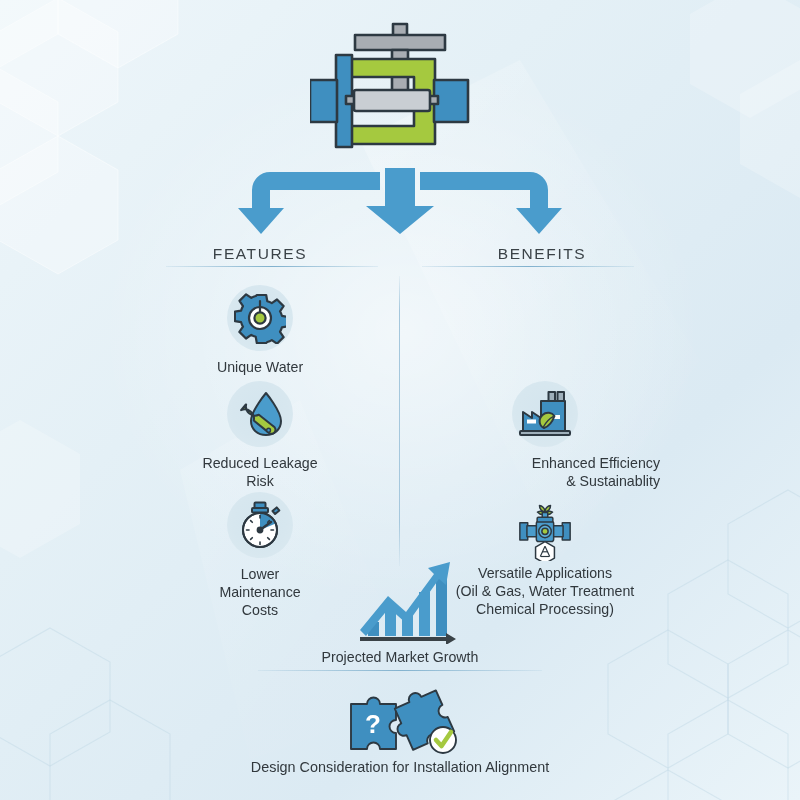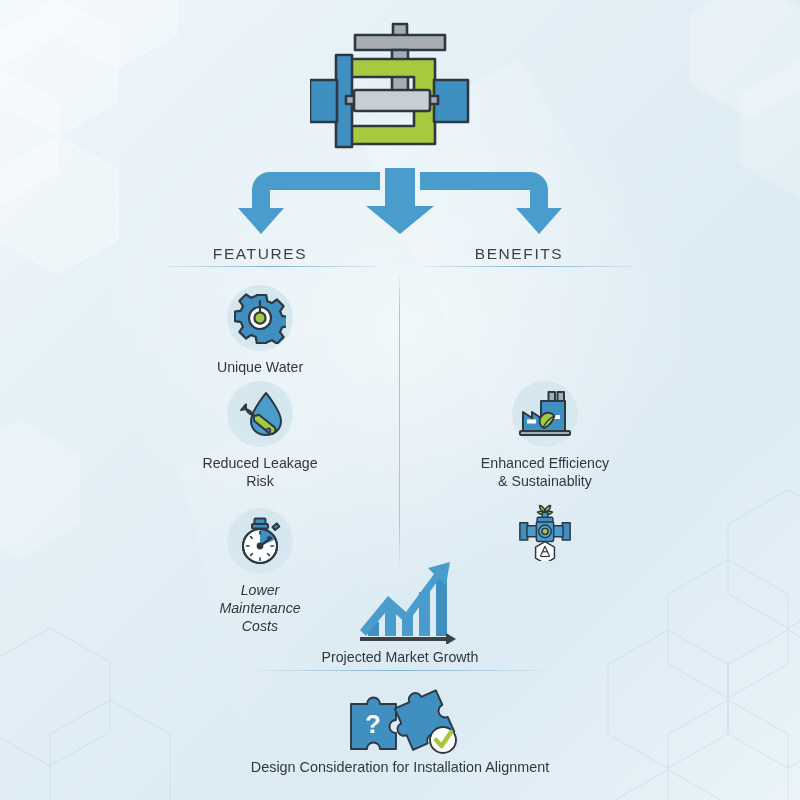--- a/index.html
+++ b/index.html
@@ -136,21 +136,21 @@
 
       <path d="M150 4 H40 a18 18 0 0 0 -18 18 V40 H8 L31 66 L54 40 H40 V22 H150 Z"></path>
 
       <path d="M190 4 H300 a18 18 0 0 1 18 18 V40 H332 L309 66 L286 40 H300 V22 H190 Z"></path>
     </g>
   </svg>
 
   <div class="colhead" style="left:130px;top:245px;">FEATURES</div>
   <div class="colrule" style="left:166px;top:266px;width:212px;"></div>
 
-  <div class="colhead" style="left:389px;top:245px;">BENEFITS</div>
+  <div class="colhead" style="left:412px;top:245px;">BENEFITS</div>
   <div class="colrule" style="left:422px;top:266px;width:212px;"></div>
 
   <div class="vdivider"></div>
 
   <div class="item" style="left:145px;top:285px;">
     <div class="ico-wrap">
       <svg width="52" height="52" viewBox="0 0 52 52">
         <g stroke="#2d3942" stroke-width="2.2" stroke-linejoin="round">
           <path fill="#3f8fc0" d="M21.3 2 h9.4 l1.1 6.2 a18 18 0 0 1 4.5 1.9 l5.2-3.6 l6.6 6.6 l-3.6 5.2 a18 18 0 0 1 1.9 4.5 l6.2 1.1 v9.4 l-6.2 1.1 a18 18 0 0 1 -1.9 4.5 l3.6 5.2 l-6.6 6.6 l-5.2-3.6 a18 18 0 0 1 -4.5 1.9 L30.7 50 h-9.4 l-1.1-6.2 a18 18 0 0 1 -4.5-1.9 l-5.2 3.6 l-6.6-6.6 l3.6-5.2 a18 18 0 0 1 -1.9-4.5 L-0.6 28.1 v-9.4 l6.2-1.1 a18 18 0 0 1 1.9-4.5 L4 7.9 l6.6-6.6 l5.2 3.6 a18 18 0 0 1 4.5-1.9 Z" transform="translate(1.5,1)"></path>
           <circle cx="26" cy="26" r="11" fill="#ffffff"></circle>
@@ -169,21 +169,21 @@
           <path fill="#4a9ccc" d="M31 4 C31 4 46 22 46 32 C46 40.5 39.3 46 31 46 C22.7 46 16 40.5 16 32 C16 22 31 4 31 4 Z"></path>
           <path fill="#a5c93f" stroke-linecap="round" d="M13.5 16.5 a9.2 9.2 0 0 0 11.6 11.6 L38 40.7 a4.1 4.1 0 1 1 -5.6 5.6 L19.4 33.3 A9.2 9.2 0 0 0 7.9 21.6 l5.1-5.1 Z" transform="translate(-1,-2) rotate(-6 22 30)"></path>
           <circle cx="33.6" cy="41.2" r="1.9" fill="#3f8fc0" stroke-width="1.4"></circle>
         </g>
       </svg>
     </div>
     <div class="item-label" style="white-space:pre-line;">Reduced Leakage
 Risk</div>
   </div>
 
-  <div class="item" style="left:145px;top:508px;font-style:italic;">
+  <div class="item" style="left:145px;top:492px;">
     <div class="ico-wrap">
       <svg width="50" height="50" viewBox="0 0 50 50">
         <g stroke="#2d3942" stroke-width="2" stroke-linejoin="round">
           <rect x="19.5" y="2.5" width="11" height="5.5" rx="1" fill="#3f8fc0"></rect>
           <rect x="17" y="8" width="16" height="4.5" rx="1" fill="#3f8fc0"></rect>
           <path d="M37.5 11 l4.2-3.6 l2.6 3 l-4.2 3.6 Z" fill="#3f8fc0"></path>
           <circle cx="25" cy="30" r="17" fill="#ffffff"></circle>
           <path fill="#3f8fc0" stroke="none" d="M25 30 L25 13 A17 17 0 0 1 40.7 23.5 Z"></path>
           <circle cx="25" cy="30" r="17" fill="none"></circle>
           <g stroke-width="1.6" stroke-linecap="round">
@@ -200,21 +200,21 @@
           <circle cx="25" cy="30" r="2.4" fill="#2d3942"></circle>
         </g>
       </svg>
     </div>
     <div class="item-label" style="white-space:pre-line;">Lower
 Maintenance
 Costs</div>
   </div>
 
 
-  <div class="item" style="left:430px;top:381px;">
+  <div class="item" style="left:430px;top:381px;text-align:right;">
     <div class="ico-wrap">
       <svg width="54" height="48" viewBox="0 0 54 48">
         <g stroke="#2d3942" stroke-width="2" stroke-linejoin="round">
           <rect x="30.5" y="2" width="6.5" height="13" fill="#9fb0bb"></rect>
           <rect x="39.5" y="2" width="6.5" height="13" fill="#9fb0bb"></rect>
           <path fill="#3f8fc0" d="M5 42 V22 l9 6 V22 l9 6 V11 h24 v31 Z"></path>
           <rect x="2" y="41" width="50" height="4" rx="1" fill="#9fb0bb"></rect>
           <g stroke="none" fill="#ffffff">
             <rect x="9" y="29.5" width="9" height="4"></rect>
             <rect x="33" y="25" width="9" height="4"></rect>
@@ -252,20 +252,23 @@
           <polygon points="42,48 54,55 54,69 42,76 30,69 30,55" fill="#ffffff"></polygon>
           <g stroke-width="1.5">
             <line x1="42" y1="54" x2="36" y2="67"></line>
             <line x1="42" y1="54" x2="48" y2="67"></line>
             <line x1="36.5" y1="67" x2="47.5" y2="67"></line>
             <line x1="38.2" y1="61" x2="45.8" y2="61"></line>
           </g>
         </g>
       </svg>
     </div>
+    <div class="item-label" style="white-space:pre-line;margin-top:2px;">Versatile Applications
+(Oil &amp; Gas, Water Treatment
+Chemical Processing)</div>
   </div>
 
   <svg id="growth" viewBox="0 0 100 92">
     <g>
 
       <rect x="10" y="70" width="11" height="14" fill="#3f8fc0"></rect>
       <rect x="27" y="55" width="11" height="29" fill="#4a9ccc"></rect>
       <rect x="44" y="61" width="11" height="23" fill="#4a9ccc"></rect>
       <rect x="61" y="40" width="11" height="44" fill="#4a9ccc"></rect>
       <rect x="78" y="26" width="11" height="58" fill="#3f8fc0"></rect>

